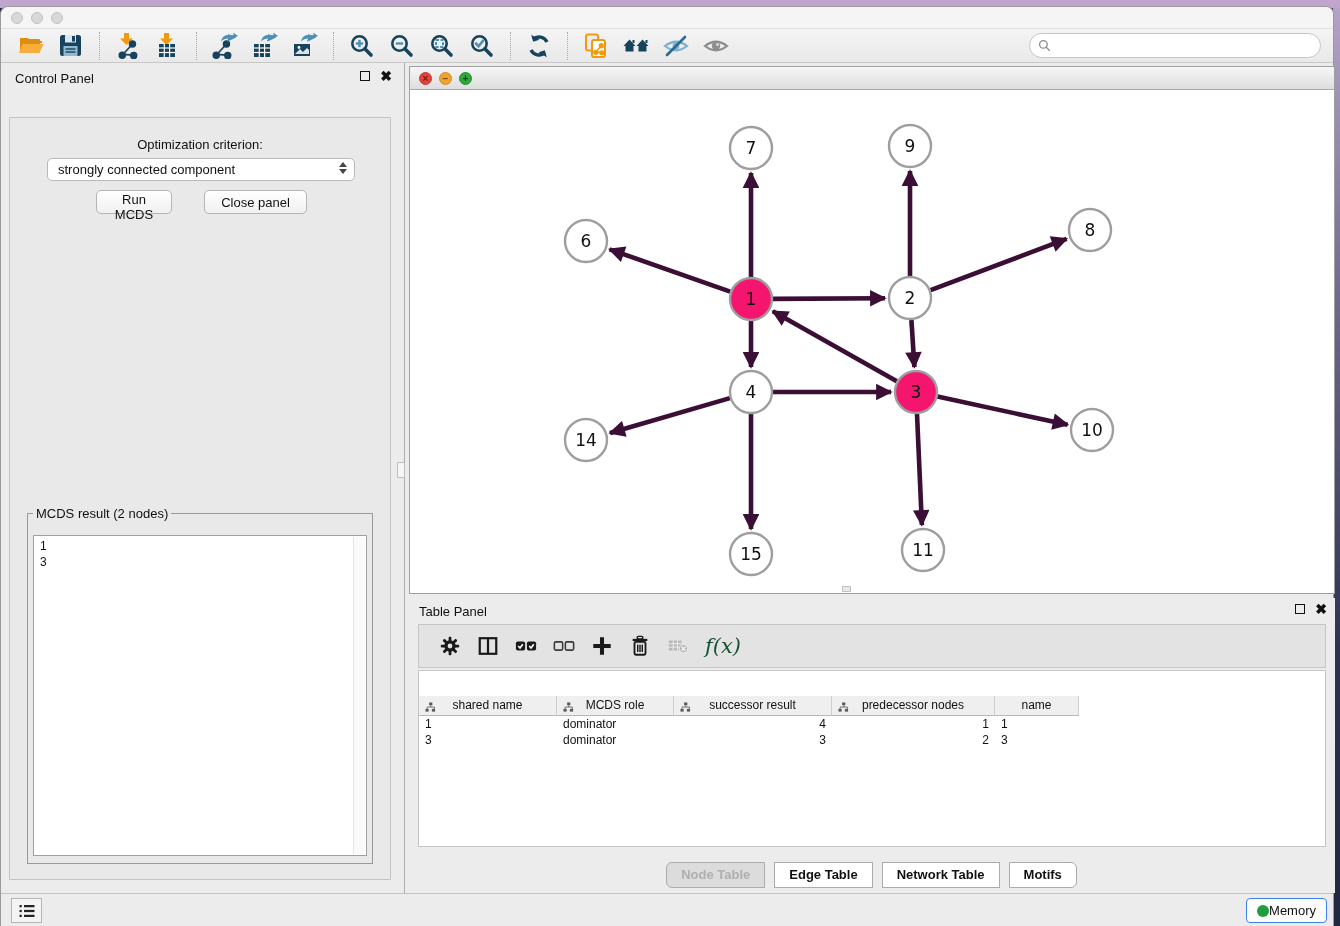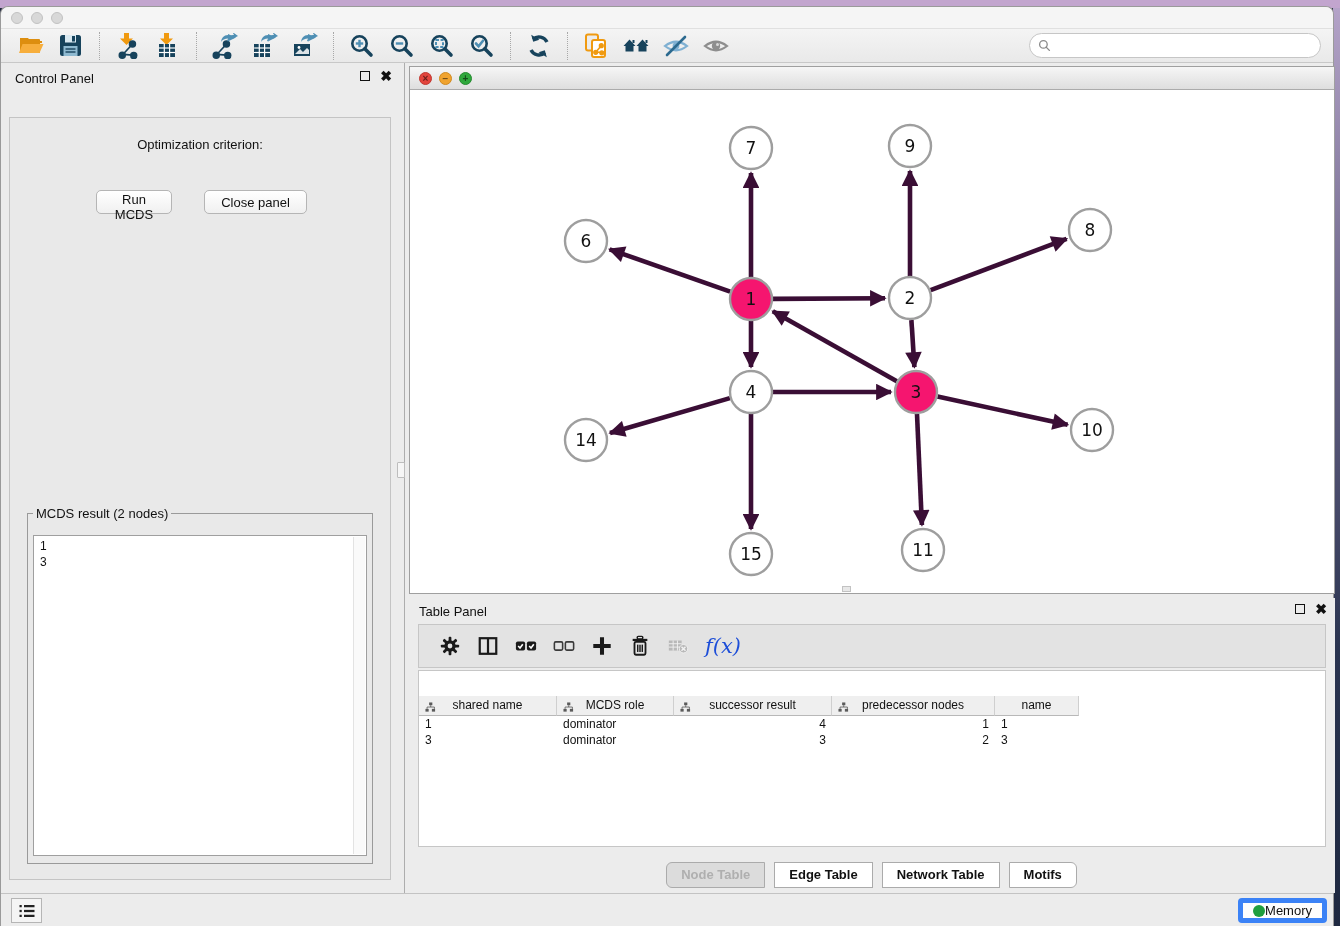--- a/index.html
+++ b/index.html
@@ -78,40 +78,40 @@
   .t-green{left:49px;background:#2FA83C;border:1px solid #268A30;}
   .net-canvas{position:absolute;left:0;right:0;top:23px;bottom:0;background:#fff;overflow:hidden;}
   .splitter-h{position:absolute;left:432px;bottom:1px;width:9px;height:6px;background:#E8E8E8;
     border:1px solid #C2C2C2;z-index:5;}
   
   .table-panel{position:absolute;left:408px;top:591px;width:926px;bottom:33px;background:#ECECEC;}
   .tp-toolbar{position:absolute;left:9px;top:26px;width:908px;height:44px;background:#E3E3E3;
     border:1px solid #C6C6C6;display:flex;align-items:center;padding-left:12px;}
   .tp-ic{width:30px;height:30px;display:flex;align-items:center;justify-content:center;margin:0 4px;}
   .tp-ic svg{width:22px;height:22px;}
-  .fx{font-family:"DejaVu Serif",serif;font-style:italic;font-size:21px;color:#1d4ed8;margin-left:8px;}
+  .fx{font-family:"DejaVu Serif",serif;font-style:italic;font-size:21px;color:#14532d;margin-left:8px;}
   .tp-table{position:absolute;left:9px;top:72px;width:908px;height:177px;background:#fff;
     border:1px solid #C6C6C6;overflow:hidden;}
   .thead{display:flex;height:20px;margin-top:25px;}
   .th{position:relative;background:#EFEFEF;border-right:1px solid #CFCFCF;border-bottom:1px solid #B8B8B8;
     font-size:12px;color:#111;text-align:center;line-height:19px;}
   .th .attr-ic{position:absolute;left:6px;top:4px;}
   .trow{display:flex;height:16px;}
   .td{font-size:12px;color:#111;line-height:16px;padding:0 6px;white-space:nowrap;overflow:hidden;}
   .tp-tabs{position:absolute;left:0;right:0;top:264px;display:flex;justify-content:center;gap:10px;}
   .tp-tabs .tab{height:26px;padding:4px 14px;}
   .tp-tabs .tab:first-child{border-radius:6px 0 0 6px;}
   .tp-tabs .tab:last-child{border-radius:0 6px 6px 0;}
   .tp-tabs .tab.active{background:#DCDCDC;color:#AFAFAF;}
   
   .statusbar{position:absolute;left:0;right:0;bottom:0;height:33px;background:#ECECEC;
     border-top:1px solid #C3C3C3;}
   .list-btn{position:absolute;left:10px;top:4px;width:31px;height:25px;background:#F4F4F4;
     border:1px solid #B5B5B5;display:flex;align-items:center;justify-content:center;}
-  .mem-btn{position:absolute;right:6px;top:4px;height:25px;background:#FDFDFD;border:5px solid #3b82f6;
+  .mem-btn{position:absolute;right:6px;top:4px;height:25px;background:#FDFDFD;border:1px solid #3b82f6;
     border-radius:4px;display:flex;align-items:center;padding:0 10px;font-size:13px;color:#111;}
   .mem-dot{width:12px;height:12px;border-radius:50%;background:#1F9E3E;}
 </style>
 </head>
 <body>
 
 <div class="desktop-top"></div>
 <div class="desktop-right"></div>
 
 <div class="app">
@@ -298,20 +298,27 @@
   </div>
 
   <div class="control-panel">
     <div class="panel-header">Control Panel</div>
     <div class="panel-btns">
       <span class="float-ic"></span>
       <span class="close-ic">✖</span>
     </div>
     <div class="cp-content">
       <div class="opt-label">Optimization criterion:</div>
+      <div class="dropdown">
+        <span>strongly connected component</span>
+        <span class="dd-arrows">
+            <i class="dd-up"></i>
+            <i class="dd-down"></i>
+          </span>
+      </div>
       <button class="cp-btn" style="left:86px;width:76px">Run MCDS</button>
       <button class="cp-btn" style="left:194px;width:103px">Close panel</button>
       <fieldset class="mcds-fieldset">
         <legend>MCDS result (2 nodes)</legend>
         <div class="mcds-text">
           <pre id="mcds-lines">1
 3</pre>
           <div class="mcds-scroll"></div>
         </div>
       </fieldset>

